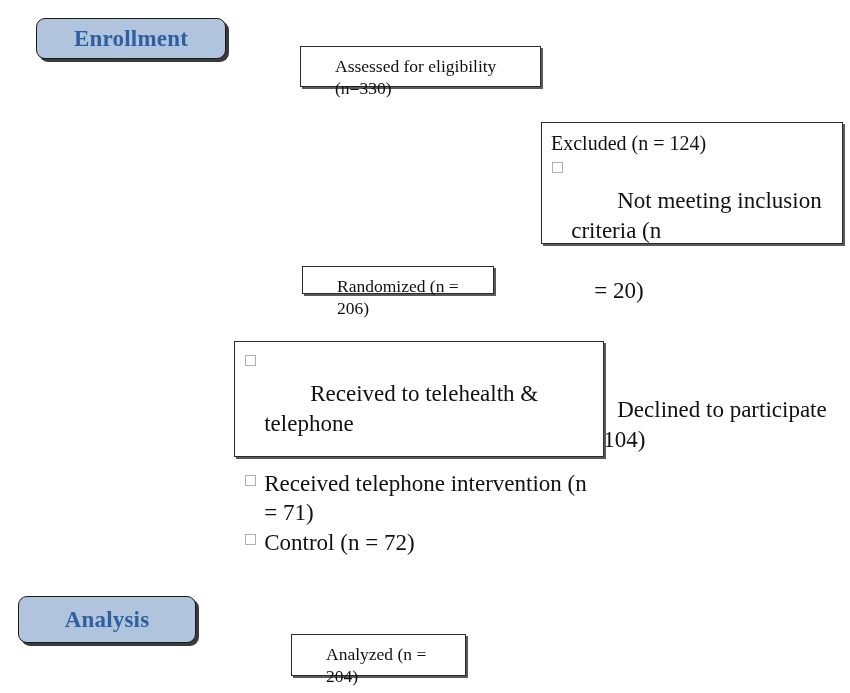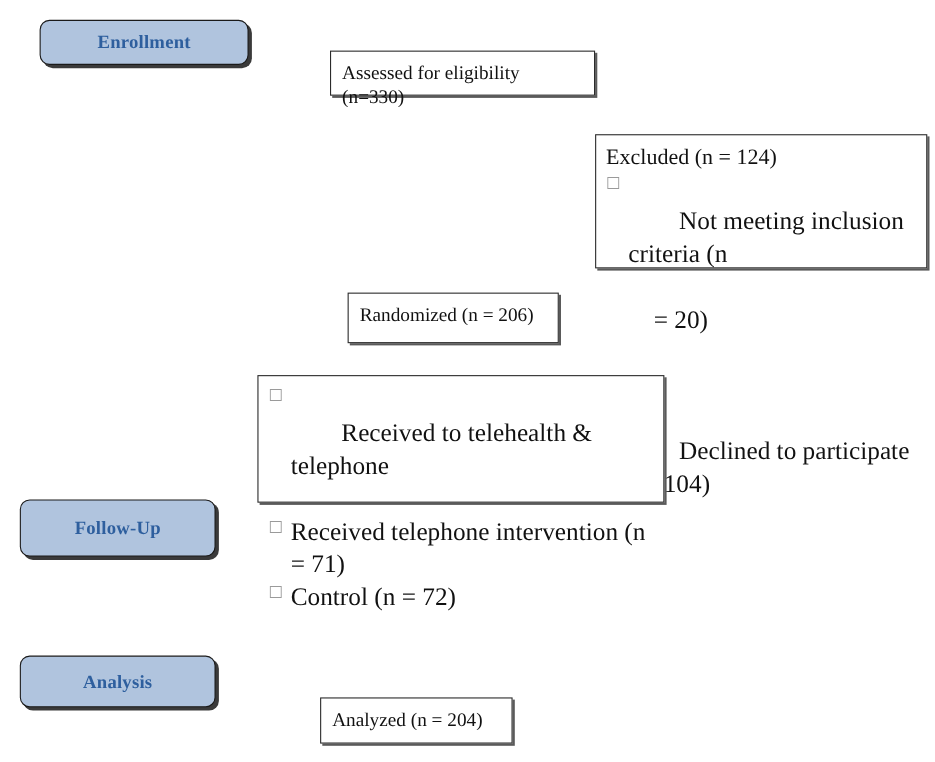--- a/index.html
+++ b/index.html
@@ -25,33 +25,34 @@
     border: 1px solid #1a1a1a;
     border-radius: 9px;
     box-shadow: 3px 3px 0 #3a3a3a;
     display: flex;
     align-items: center;
     justify-content: center;
   }
   .stage-pill .stage-label {
     font-family: "Liberation Serif", "DejaVu Serif", serif;
     font-weight: bold;
-    font-size: 17px;
+    font-size: 23px;
     color: #2e5f9e;
     letter-spacing: 0.2px;
     white-space: nowrap;
   }
 
   
   .flow-box {
     position: absolute;
     box-sizing: border-box;
     background: #ffffff;
     border: 1px solid #2b2b2b;
     box-shadow: 2px 2px 0 #5a5a5a;
+    padding-left: 24px;
   }
   .flow-box .box-text {
     font-family: "Liberation Serif", "DejaVu Serif", serif;
     font-size: 17.5px;
     line-height: 1.28;
     color: #111111;
     white-space: pre-wrap;
   }
 
   
@@ -120,21 +121,21 @@
     </div>
 
     <div class="bullet-row">
       <span class="bullet-glyph">□</span>
       <span class="bullet-body">
         <span>Declined to participate (n=104)</span>
       </span>
     </div>
   </div>
 
-  <div class="flow-box box-single" style="left:316px; top:266px; width:192px; height:46px;">
+  <div class="flow-box box-single" style="left:302px; top:266px; width:192px; height:28px;">
     <span class="box-text">Randomized (n = 206)</span>
   </div>
 
   <div class="flow-box box-list" style="left:234px; top:341px; width:370px; height:116px;">
 
     <div class="bullet-row">
       <span class="bullet-glyph">□</span>
       <span class="bullet-body">
         <span>Received to telehealth &amp; telephone</span>
       </span>
@@ -144,23 +145,20 @@
       <span class="bullet-glyph">□</span>
       <span class="bullet-body">Received telephone intervention (n = 71)</span>
     </div>
 
     <div class="bullet-row">
       <span class="bullet-glyph">□</span>
       <span class="bullet-body">Control (n = 72)</span>
     </div>
   </div>
 
-  <div class="stage-pill" style="left:18px; top:454px; width:178px; height:52px;">
-    <span class="stage-label">Follow-Up</span>
-  </div>
 
 
   <div class="stage-pill" style="left:18px; top:596px; width:178px; height:47px;">
     <span class="stage-label">Analysis</span>
   </div>
 
   <div class="flow-box box-single" style="left:291px; top:634px; width:175px; height:42px;">
     <span class="box-text">Analyzed (n = 204)</span>
   </div>
 

